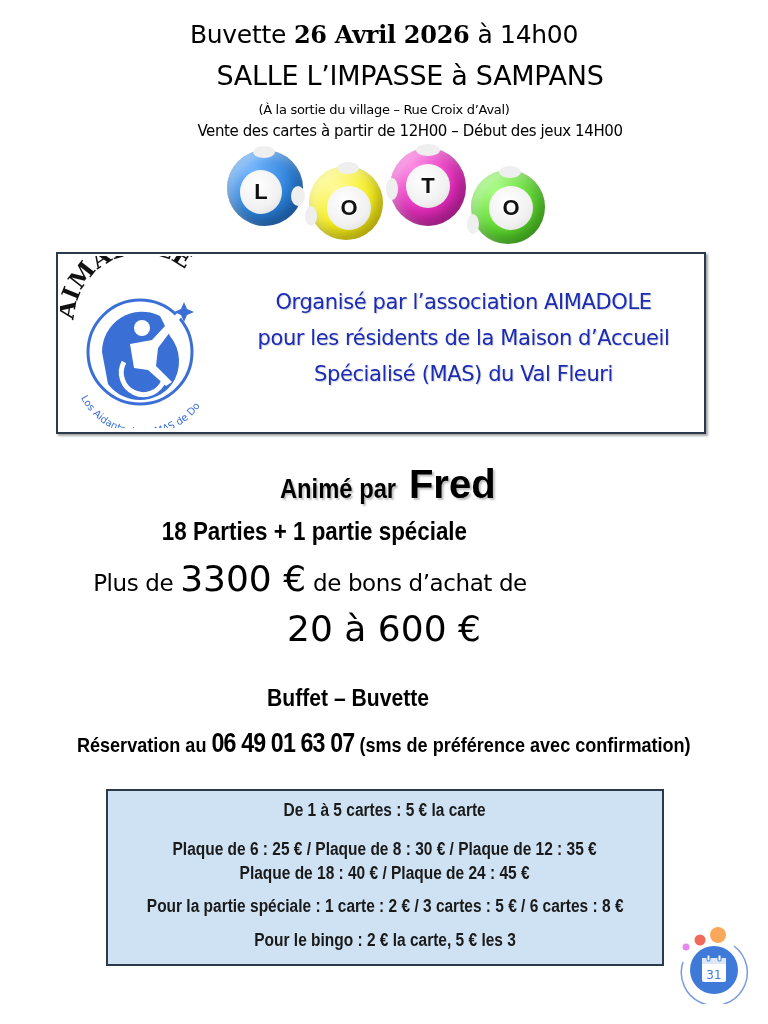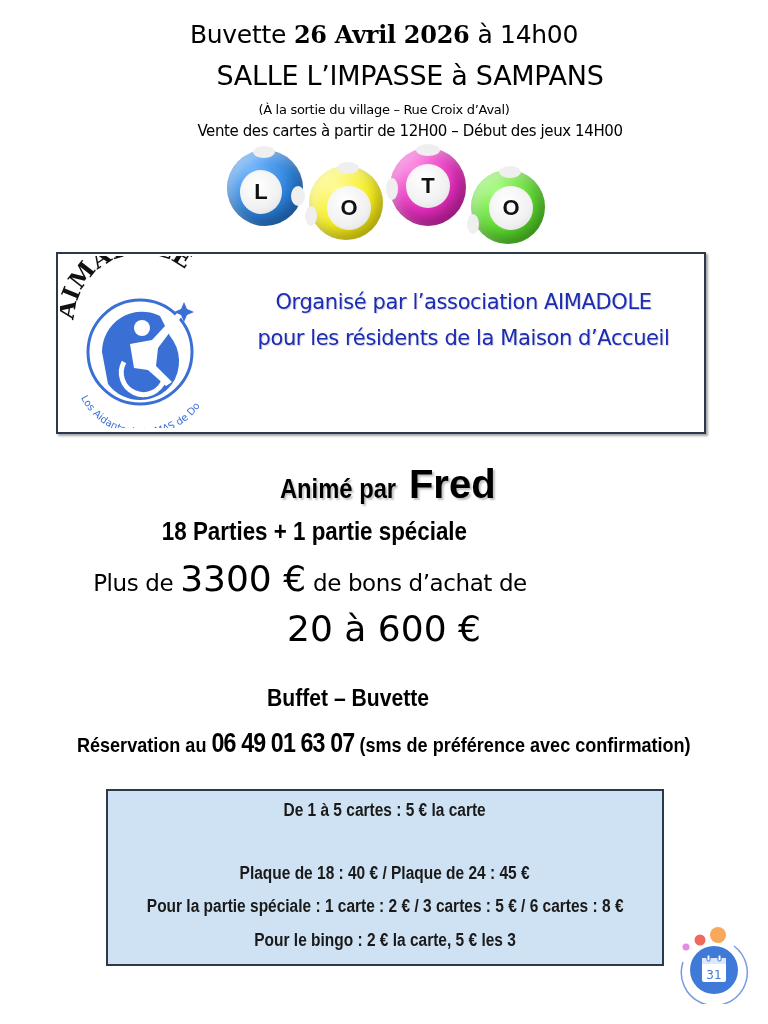--- a/index.html
+++ b/index.html
@@ -95,20 +95,21 @@
       <path d="M 64 106 A 22 22 0 1 0 104 124" fill="none" stroke="#fff" stroke-width="5"></path>
       <path d="M 124 46 L 127 53 L 134 56 L 127 59 L 124 66 L 121 59 L 114 56 L 121 53 Z" fill="#3a6fd6"></path>
       <text font-family="DejaVu Sans, sans-serif" font-size="10" fill="#3a6fd6">
         <textPath href="#arcBot" startOffset="2">Los Aidants de la MAS de Dole</textPath>
       </text>
     </svg>
   </div>
   <div class="org-text">
     <div>Organisé par l’association AIMADOLE</div>
     <div>pour les résidents de la Maison d’Accueil</div>
+    <div>Spécialisé (MAS) du Val Fleuri</div>
   </div>
 </div>
 
 <div class="abs anime">
   <span class="a1">Animé par</span>
   <span class="a2">Fred</span>
 </div>
 <div class="abs parties">
   <span>18 Parties + 1 partie spéciale</span>
 </div>
@@ -125,20 +126,21 @@
 <div class="abs resa">
   <span class="inner">
     <span>Réservation au</span>
     <span class="phone">06 49 01 63 07</span>
     <span>(sms de préférence avec confirmation)</span>
   </span>
 </div>
 
 <div class="abs price-box">
   <div class="row" style="top:9px;"><span>De 1 à 5 cartes : 5 € la carte</span></div>
+  <div class="row" style="top:48px;"><span>Plaque de 6 : 25 € / Plaque de 8 : 30 € / Plaque de 12 : 35 €</span></div>
   <div class="row" style="top:72px;"><span>Plaque de 18 : 40 € / Plaque de 24 : 45 €</span></div>
   <div class="row" style="top:105px;"><span>Pour la partie spéciale : 1 carte : 2 € / 3 cartes : 5 € / 6 cartes : 8 €</span></div>
   <div class="row" style="top:139px;"><span>Pour le bingo : 2 € la carte, 5 € les 3</span></div>
 </div>
 
 <div class="abs cal-icon">
   <svg width="72" height="78" viewBox="0 0 72 78">
     <circle cx="8" cy="21" r="3.5" fill="#e58ae8"></circle>
     <circle cx="22" cy="14" r="5.5" fill="#f06a5a"></circle>
     <circle cx="40" cy="9" r="8" fill="#f8a85a"></circle>

